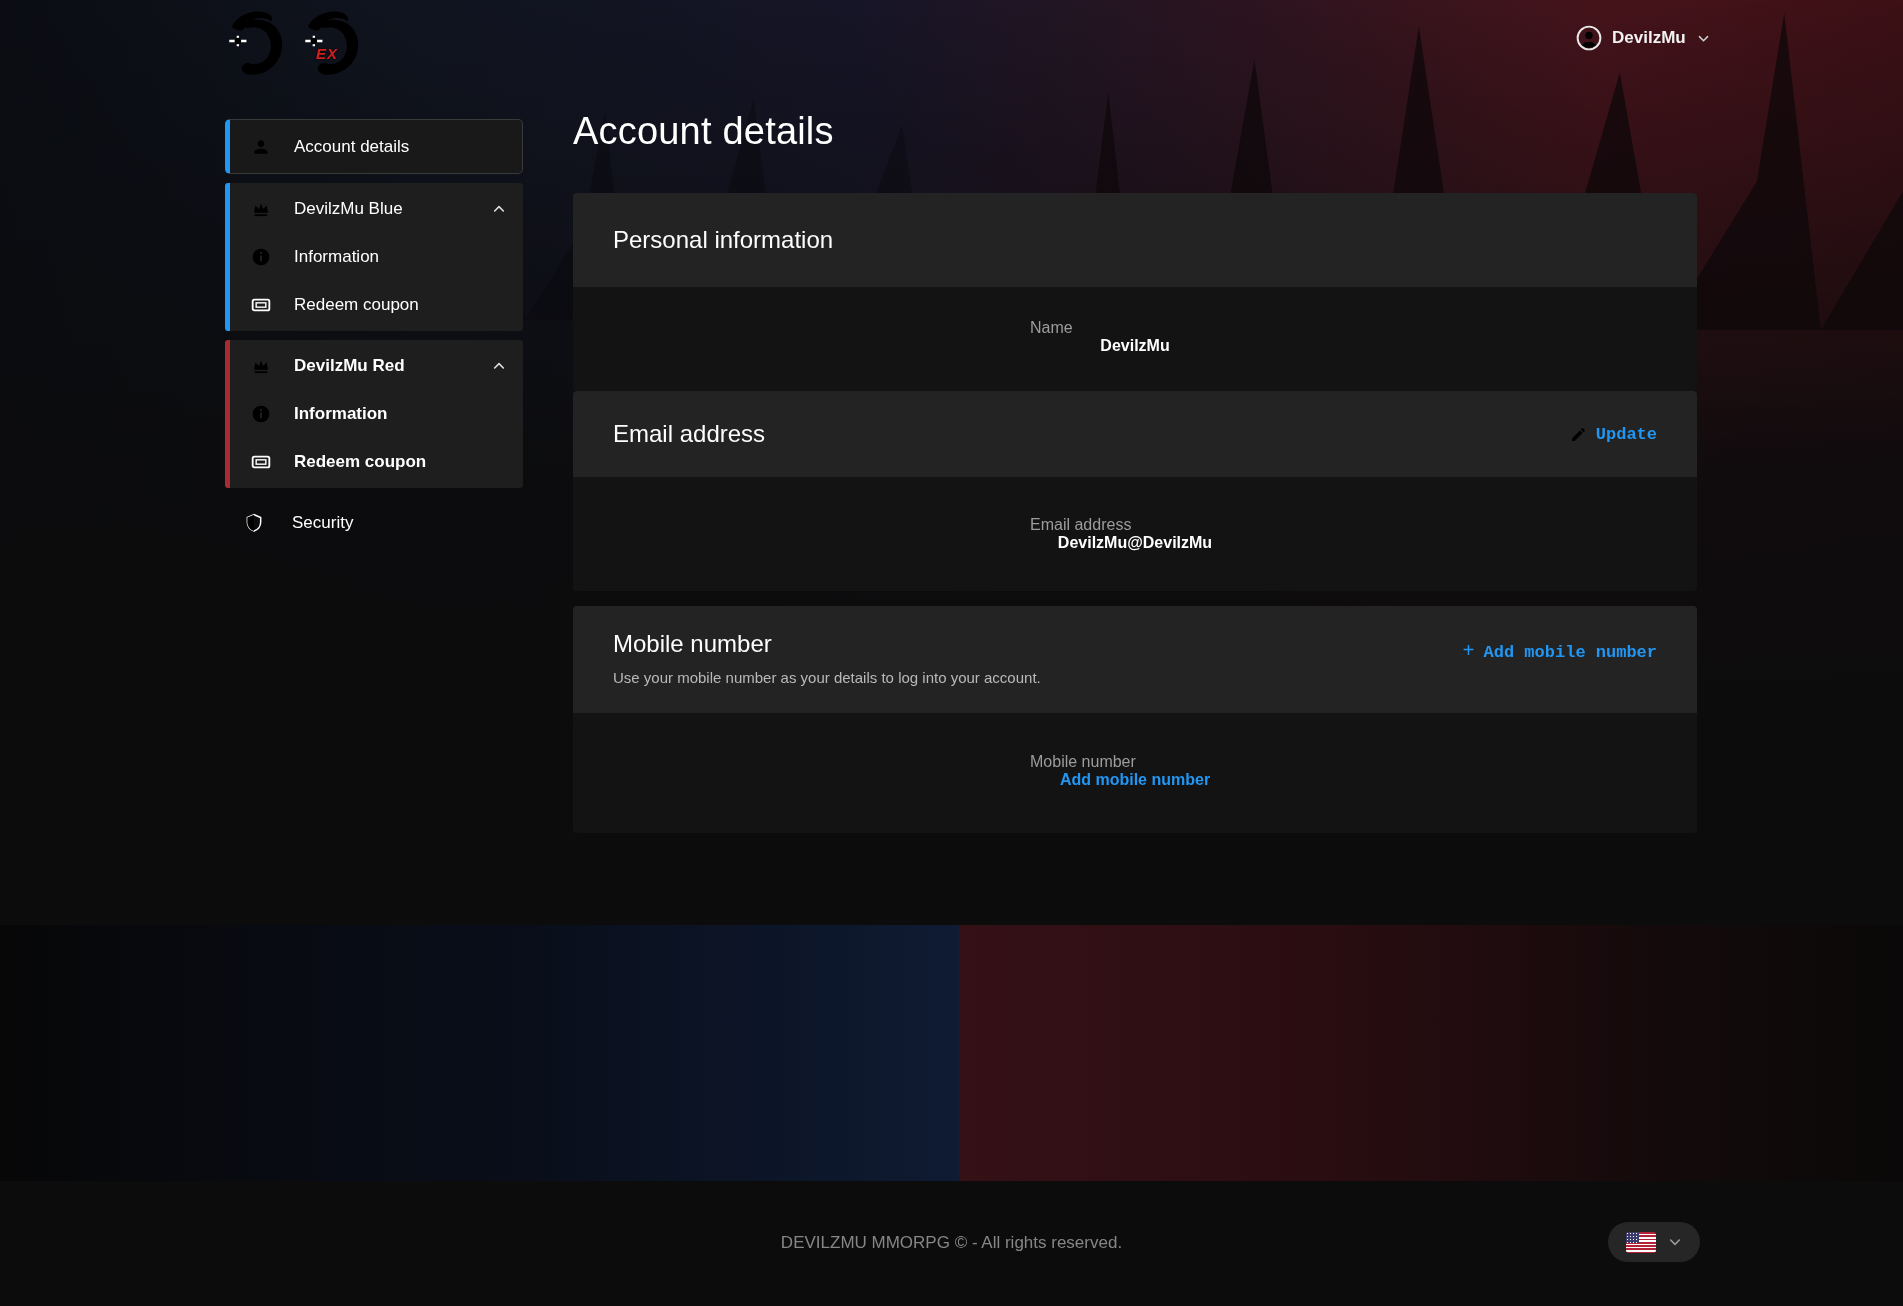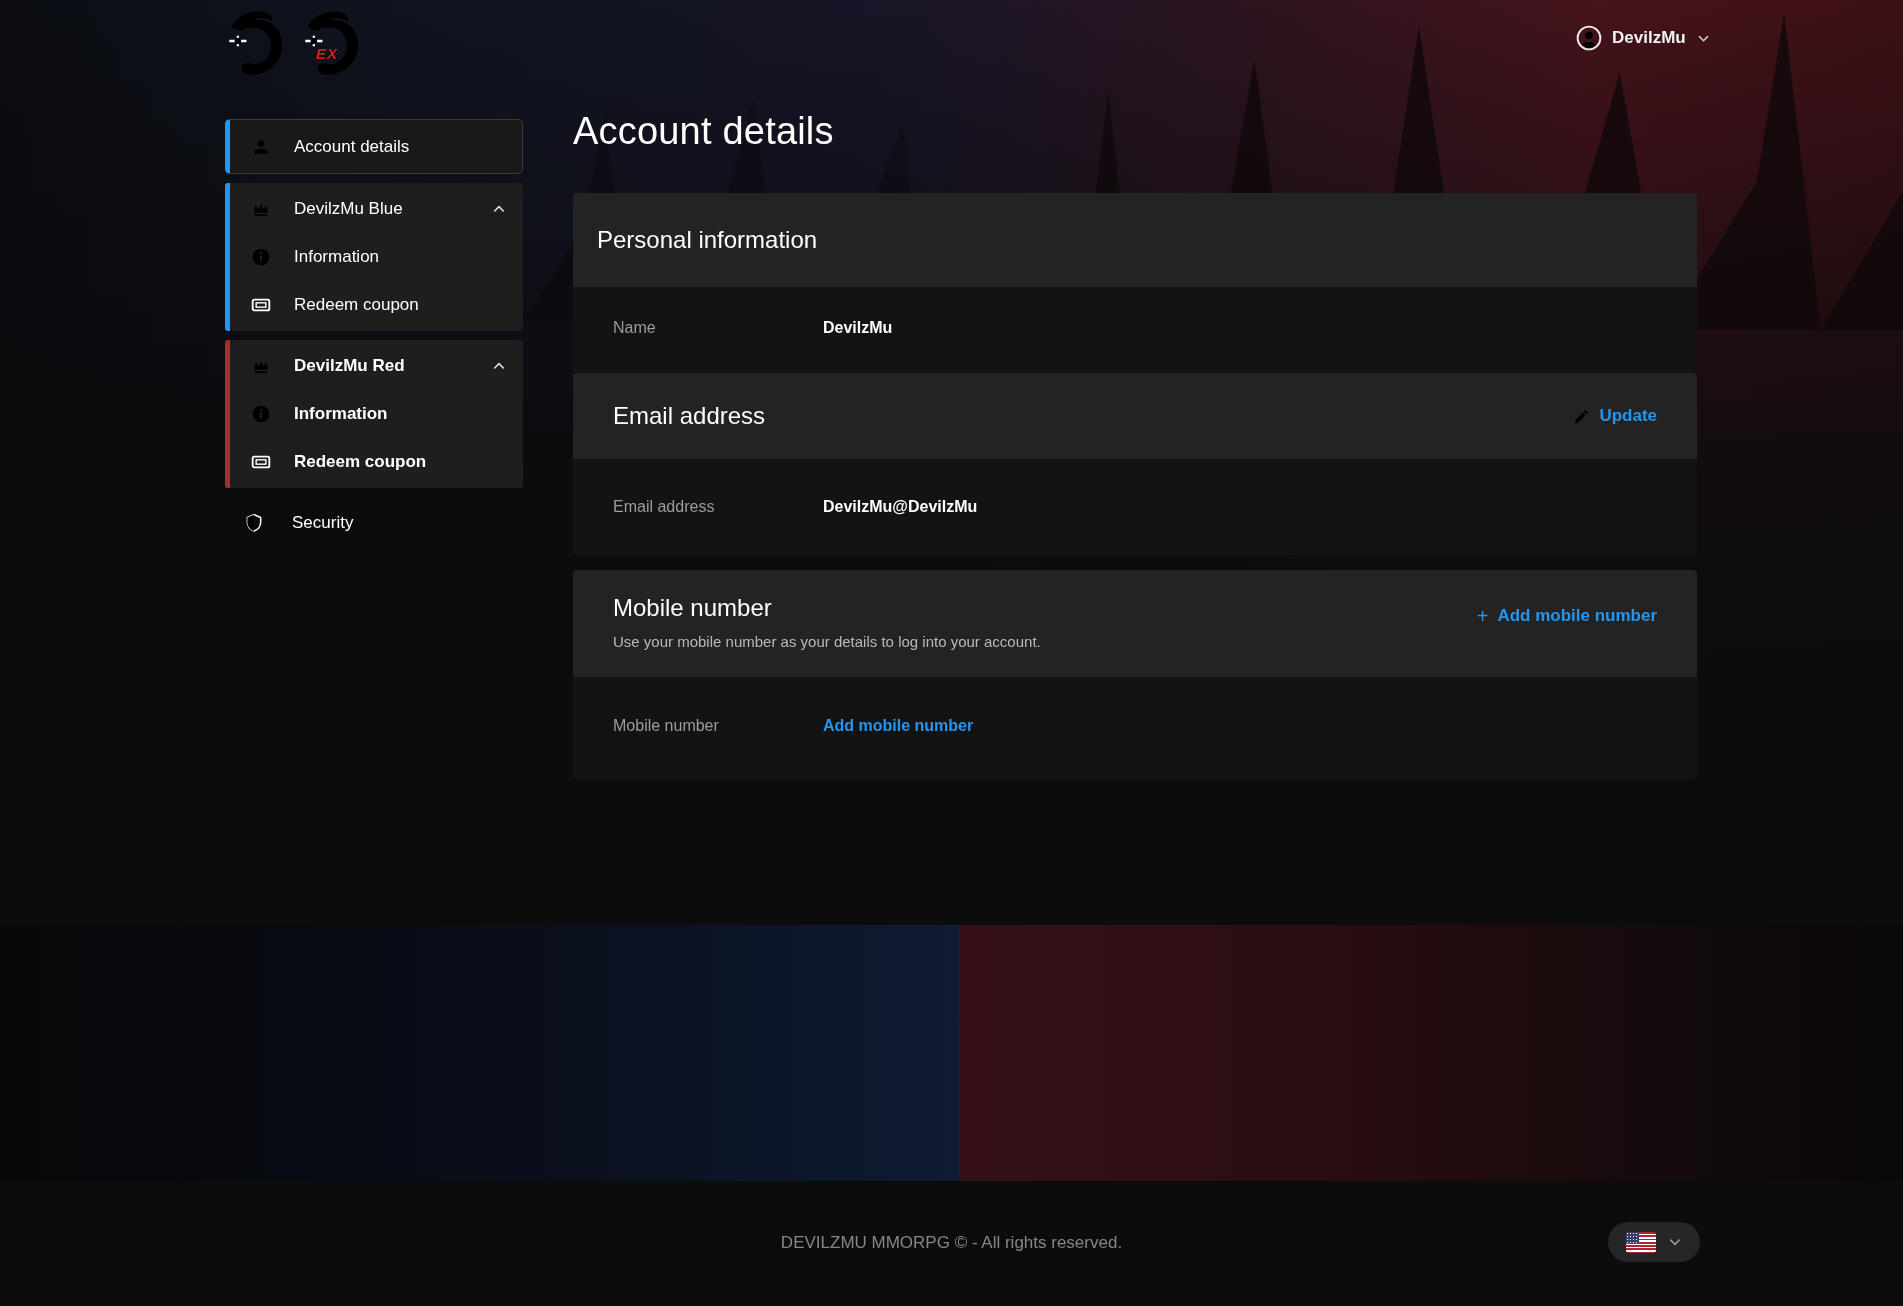--- a/index.html
+++ b/index.html
@@ -54,32 +54,32 @@
   }
   .side-row .chev { margin-left:auto; width:16px; height:16px; color:#dedede; }
   .side-security { display:flex; align-items:center; gap:28px; height:50px; padding:0 16px 0 19px; margin-top:10px; cursor:pointer; }
   
   .main { position:absolute; left:573px; top:110px; width:1124px; z-index:2; }
   .page-title { font-size:38px; font-weight:400; color:#fff; letter-spacing:.2px; }
   .card { background:#131313; border-radius:4px; overflow:hidden; }
   .card1 { margin-top:40px; }
   .card2 { }
   .card3 { margin-top:15px; }
-  .card-header { background:#232323; padding:33px 24px; display:flex; justify-content:space-between; align-items:center; }
+  .card-header { background:#232323; padding:33px 40px; display:flex; justify-content:space-between; align-items:center; }
   .card2 .card-header { padding:29px 40px; }
   .card3 .card-header { padding:24px 40px 27px; align-items:flex-start; }
   .card-title { font-size:24px; font-weight:400; color:#fdfdfd; }
   .card-sub { font-size:15px; color:#b9b9b9; margin-top:11px; }
   .card-body { padding:23px 40px 27px; }
   .card2 .card-body { padding:30px 40px; }
   .card3 .card-body { padding:31px 40px 35px; }
-  .info-row { display:flex; align-items:center; margin:9px 0; }
+  .info-row { display:flex; align-items:center; margin:9px 0;flex-direction:column; }
   .info-label { width:210px; flex:none; color:#9c9c9c; font-size:16px; }
   .info-value { color:#fff; font-size:16px; font-weight:700; }
-  .blue-link { display:flex; align-items:center; gap:9px; color:#2196f3; font-size:17px; font-weight:700; cursor:pointer; white-space:nowrap; }
+  .blue-link { display:flex; align-items:center; gap:9px; color:#2196f3; font-size:17px; font-weight:700; cursor:pointer; white-space:nowrap;font-family:Liberation Mono, monospace; }
   .blue-link svg { width:17px; height:17px; }
   .blue-link .plus { font-size:20px; font-weight:400; line-height:1; }
   .action-link { color:#2196f3; font-size:16px; font-weight:700; cursor:pointer; }
   
   .footer { position:absolute; top:925px; left:0; width:1903px; height:256px; display:flex; z-index:2; }
   .footer-left  { width:959px; height:100%; background:linear-gradient(90deg,#070708 0%,#090e1a 55%,#0f1b33 100%); }
   .footer-right { width:944px; height:100%; background:linear-gradient(90deg,#351116 0%,#2a0d11 38%,#120a0b 78%,#0a0808 100%); }
   .fcol { position:absolute; width:600px; text-align:center; }
   .fcol-left  { left:400px; top:925px; }
   .fcol-right { left:922px; top:915px; }

